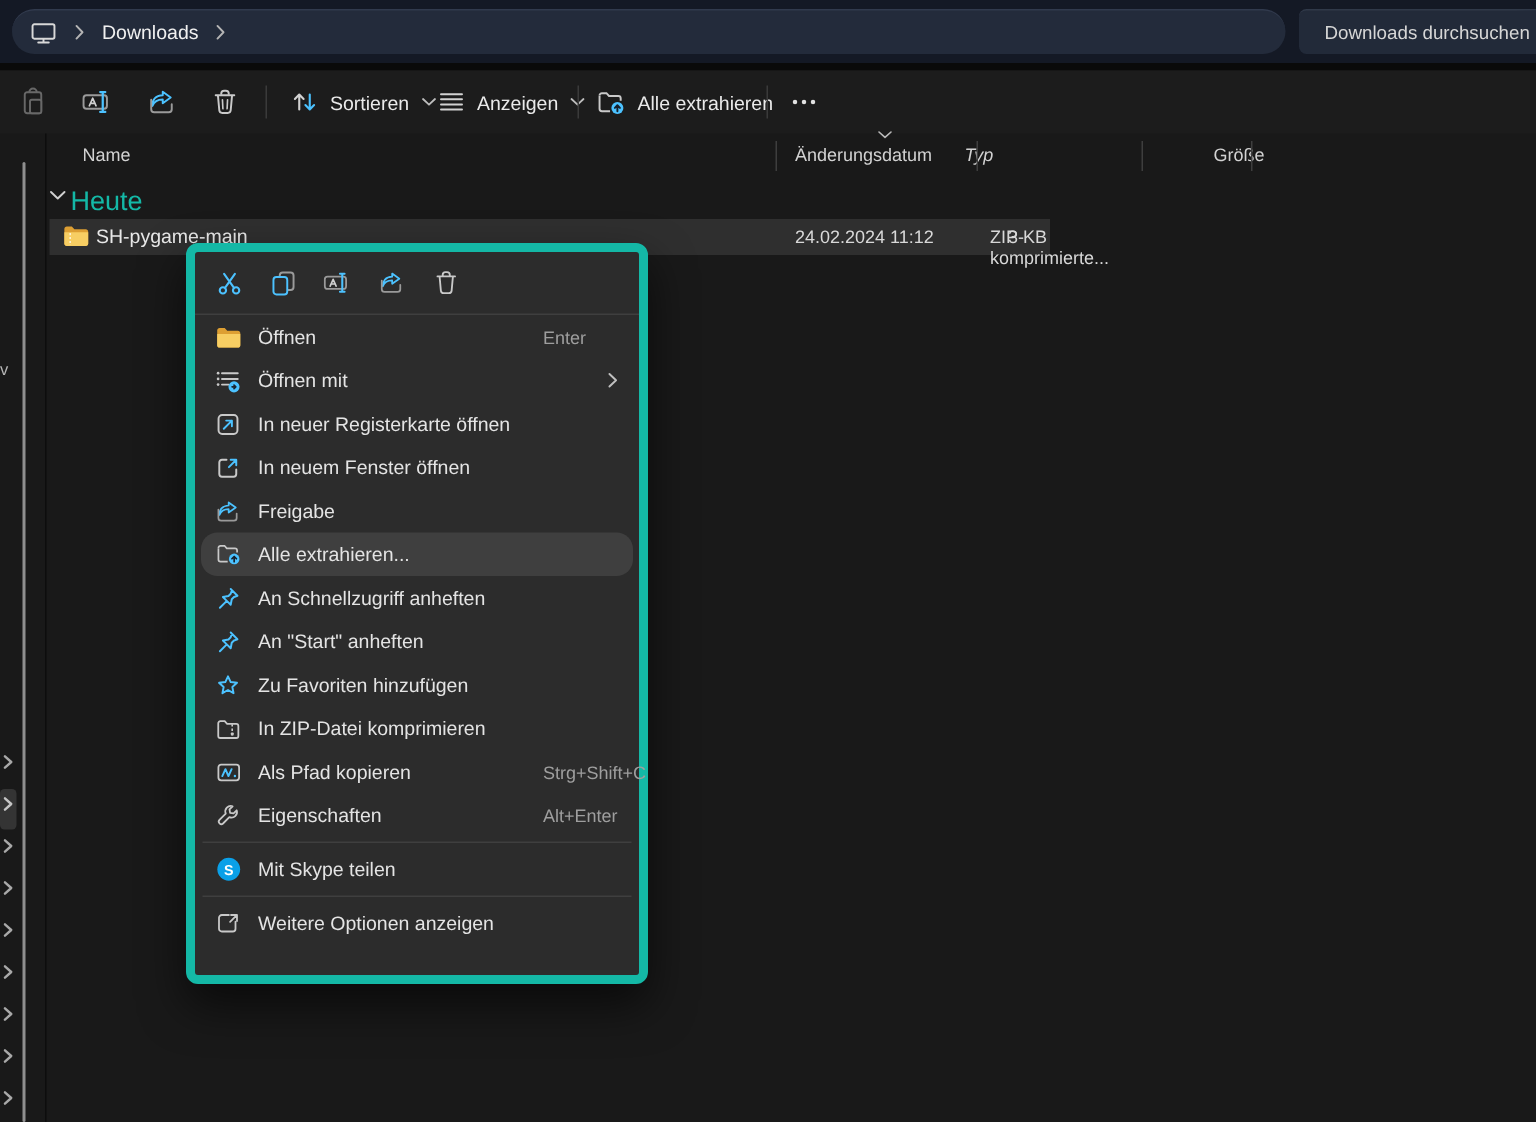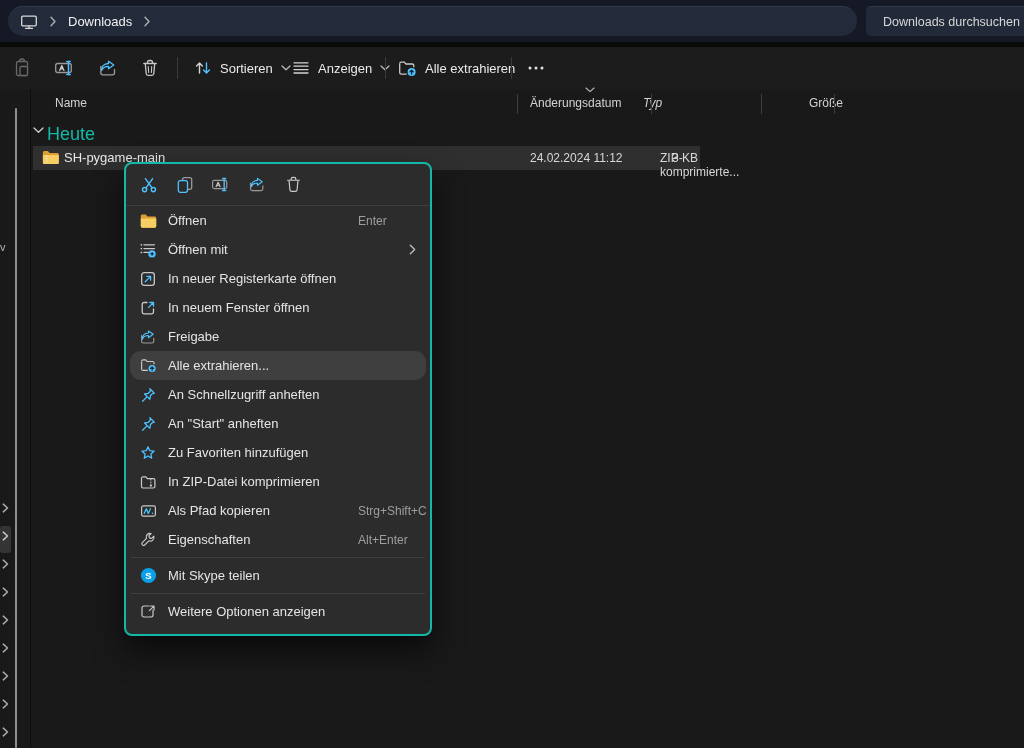--- a/index.html
+++ b/index.html
@@ -53,22 +53,22 @@
   .file-row { position:absolute; left:33px; top:146px; width:667px; height:24px; background:#2f2f2f; }
   .file-icon { position:absolute; left:9px; top:4px; }
   .file-name { position:absolute; left:31px; top:4px; font-size:13px; color:#e8e8e8; }
   .file-mod  { position:absolute; left:497px; top:5px; font-size:12px; color:#d8d8d8; }
   .file-type { position:absolute; left:627px; top:5px; font-size:12px; color:#d8d8d8; }
   .file-size { position:absolute; right:2px; top:5px; font-size:12px; color:#d8d8d8; }
 
   
   .cmenu {
     position:absolute; left:124px; top:162px; width:308px; z-index:5;
-    background:#2c2c2c; border:2px solid #14b8a6; border-radius:8px;
-    box-shadow:0 14px 30px rgba(0,0,0,.6); padding-bottom:8px;
+    background:#2c2c2c; border:6px solid #14b8a6; border-radius:8px;
+    box-shadow:0 14px 30px rgba(0,0,0,.6); padding-bottom:20px;
   }
   .qrow { display:flex; align-items:center; height:41px; padding-left:10px; gap:10px; }
   .qbtn { width:26px; height:26px; display:flex; align-items:center; justify-content:center; border-radius:4px; }
   .msep { height:1px; background:#3f3f3f; }
   .msep.inner { margin:3px 5px; }
   .mi {
     position:relative; height:29px; display:flex; align-items:center;
     margin:0 4px; padding-left:9px; border-radius:4px; font-size:13px; color:#e4e4e4;
   }
   .mi .mic { width:18px; margin-right:11px; display:flex; justify-content:center; }

